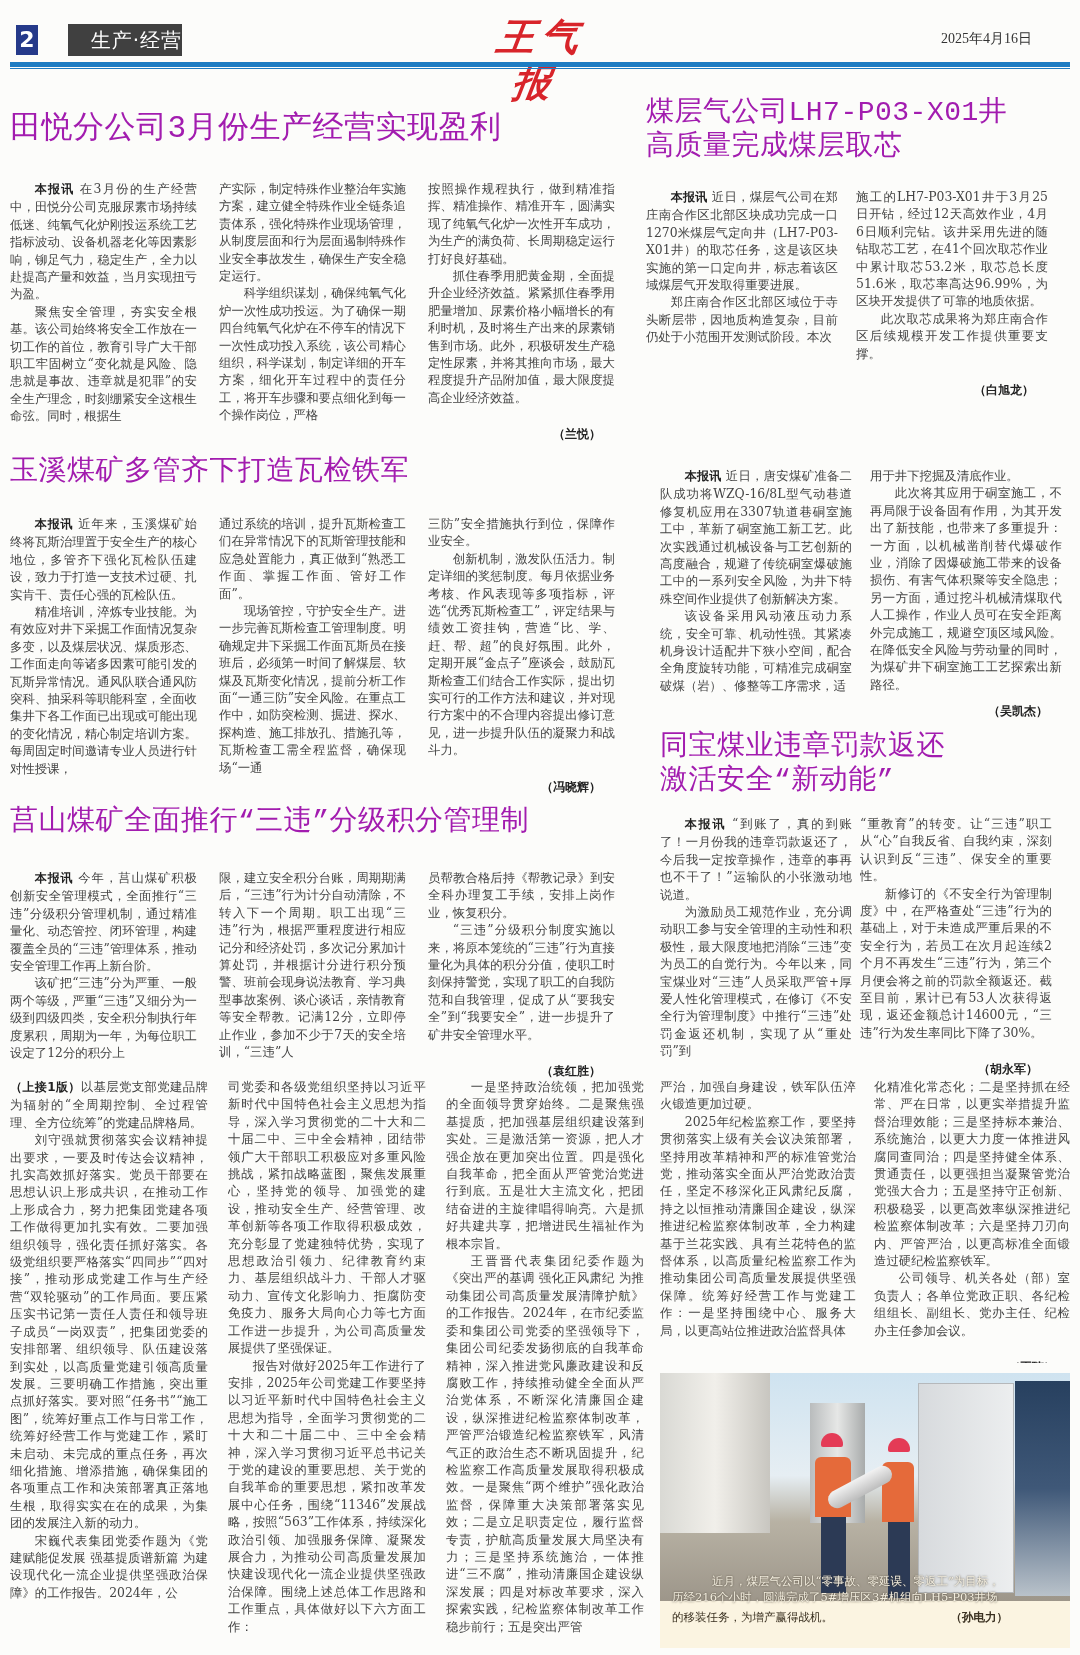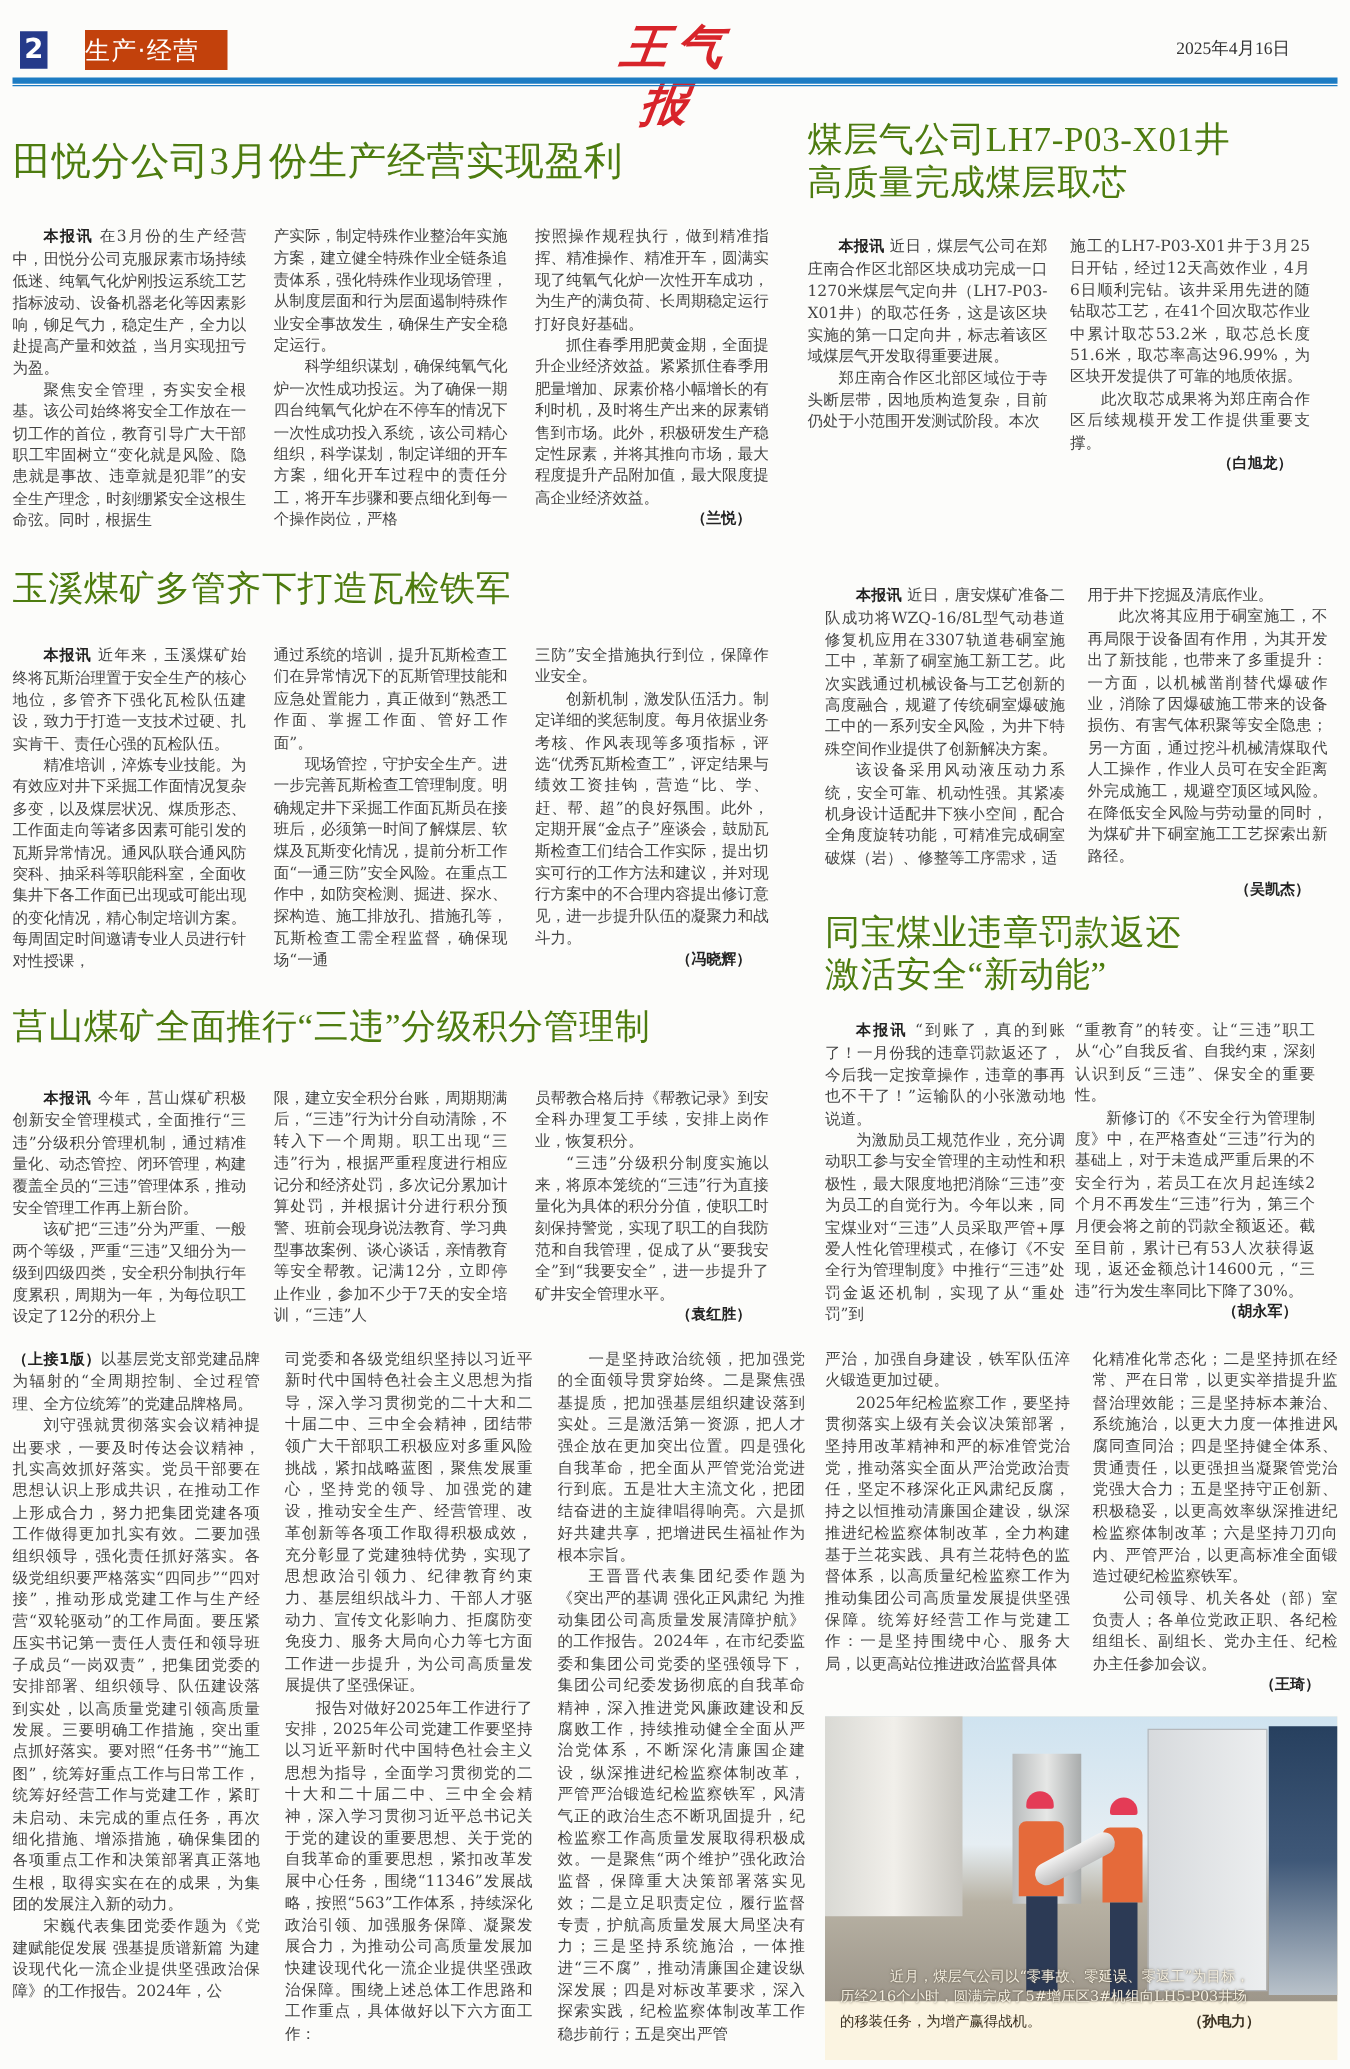--- a/index.html
+++ b/index.html
@@ -3,39 +3,39 @@
 <meta charset="utf-8">
 <style>
   * { box-sizing: border-box; margin: 0; padding: 0; }
   html, body { width: 1080px; height: 1655px; background: #fcfcfa; overflow: hidden; }
   body { position: relative; font-family: "DejaVu Serif", "Liberation Serif", serif; color: #333; }
 
   
   .masthead { position: absolute; left: 0; top: 0; width: 1080px; height: 72px; }
   .page-num { position: absolute; left: 16px; top: 25px; width: 22px; height: 30px; background: #253a8a; color: #fff;
     font-family: "DejaVu Sans", sans-serif; font-weight: bold; font-size: 22px; line-height: 30px; text-align: center; }
-  .section-tag { position: absolute; left: 68px; top: 24px; width: 114px; height: 32px; background: #c2410c; color: #fff;
-    font-family: "DejaVu Sans", sans-serif; font-size: 20px; line-height: 32px; text-align: left; letter-spacing: 1px; }
+  .section-tag { position: absolute; left: 68px; top: 24px; width: 114px; height: 32px; background: #404040; color: #fff;
+    font-family: "DejaVu Sans", sans-serif; font-size: 20px; line-height: 32px; text-align: right; letter-spacing: 1px; }
   .logo { position: absolute; left: 476px; top: 14px; width: 130px; height: 46px; color: #d8242a;
     font-family: "DejaVu Serif", serif; font-weight: bold; font-style: italic; font-size: 38px; line-height: 46px; letter-spacing: 6px;
     text-align: center; transform: skewX(-8deg); }
   .pub-date { position: absolute; right: 48px; top: 30px; font-size: 14px; color: #333; font-family: "Liberation Serif", serif; }
   .rule-top { position: absolute; left: 10px; top: 62px; width: 1060px; height: 5px; background: #1d7cc3; }
   .rule-top2 { position: absolute; left: 10px; top: 68px; width: 1060px; height: 1px; background: #1d7cc3; }
 
   
   .article { position: absolute; }
-  .headline { font-family: Liberation Serif, serif; color: #4d7c0f; font-weight: normal; line-height: 1.2; }
+  .headline { font-family: Liberation Mono, monospace; color: #a21caf; font-weight: normal; line-height: 1.2; }
   .h-large { font-size: 30px; letter-spacing: 0.5px; }
   .cols { position: absolute; display: flex; }
   .col { font-size: 12.4px; line-height: 17.4px; color: #444; text-align: justify; overflow: hidden; }
   .col p { text-indent: 2em; }
   .col p.cont { text-indent: 0; }
   .lead { font-weight: bold; color: #222; font-family: "DejaVu Sans", sans-serif; font-size: 12px; }
-  .byline { text-align: right; font-weight: bold; font-family: "DejaVu Sans", sans-serif; font-size: 12px; color: #222; padding-right: 14px; }
+  .byline { text-align: right; font-weight: bold; font-family: "DejaVu Sans", sans-serif; font-size: 12px; color: #222; padding-right: 14px; margin-top: 20px; }
 
   
   .photo { position: absolute; left: 660px; top: 1373px; width: 410px; height: 275px; overflow: hidden; background: #fbf4e1; }
   .photo-img { position: absolute; left: 0; top: 0; width: 410px; height: 228px;
     background:
       linear-gradient(180deg, rgba(170,210,235,0) 0%, rgba(170,210,235,0) 100%),
       linear-gradient(180deg, #cfe3f0 0%, #e6eef3 45%, #b8b2a4 65%, #9d968a 100%); }
   .tank-left { position: absolute; left: 0; top: 0; width: 110px; height: 160px; background: linear-gradient(90deg,#d9d9d4,#f1efea,#c8c6c0); }
   .tank-mid { position: absolute; left: 150px; top: 30px; width: 55px; height: 120px; background: linear-gradient(90deg,#b9bcbd,#e6e7e6,#a8abab); }
   .door { position: absolute; left: 258px; top: 10px; width: 96px; height: 210px; background: linear-gradient(90deg,#d7dadd,#eceeef); border: 1px solid #b5b8bb; }

